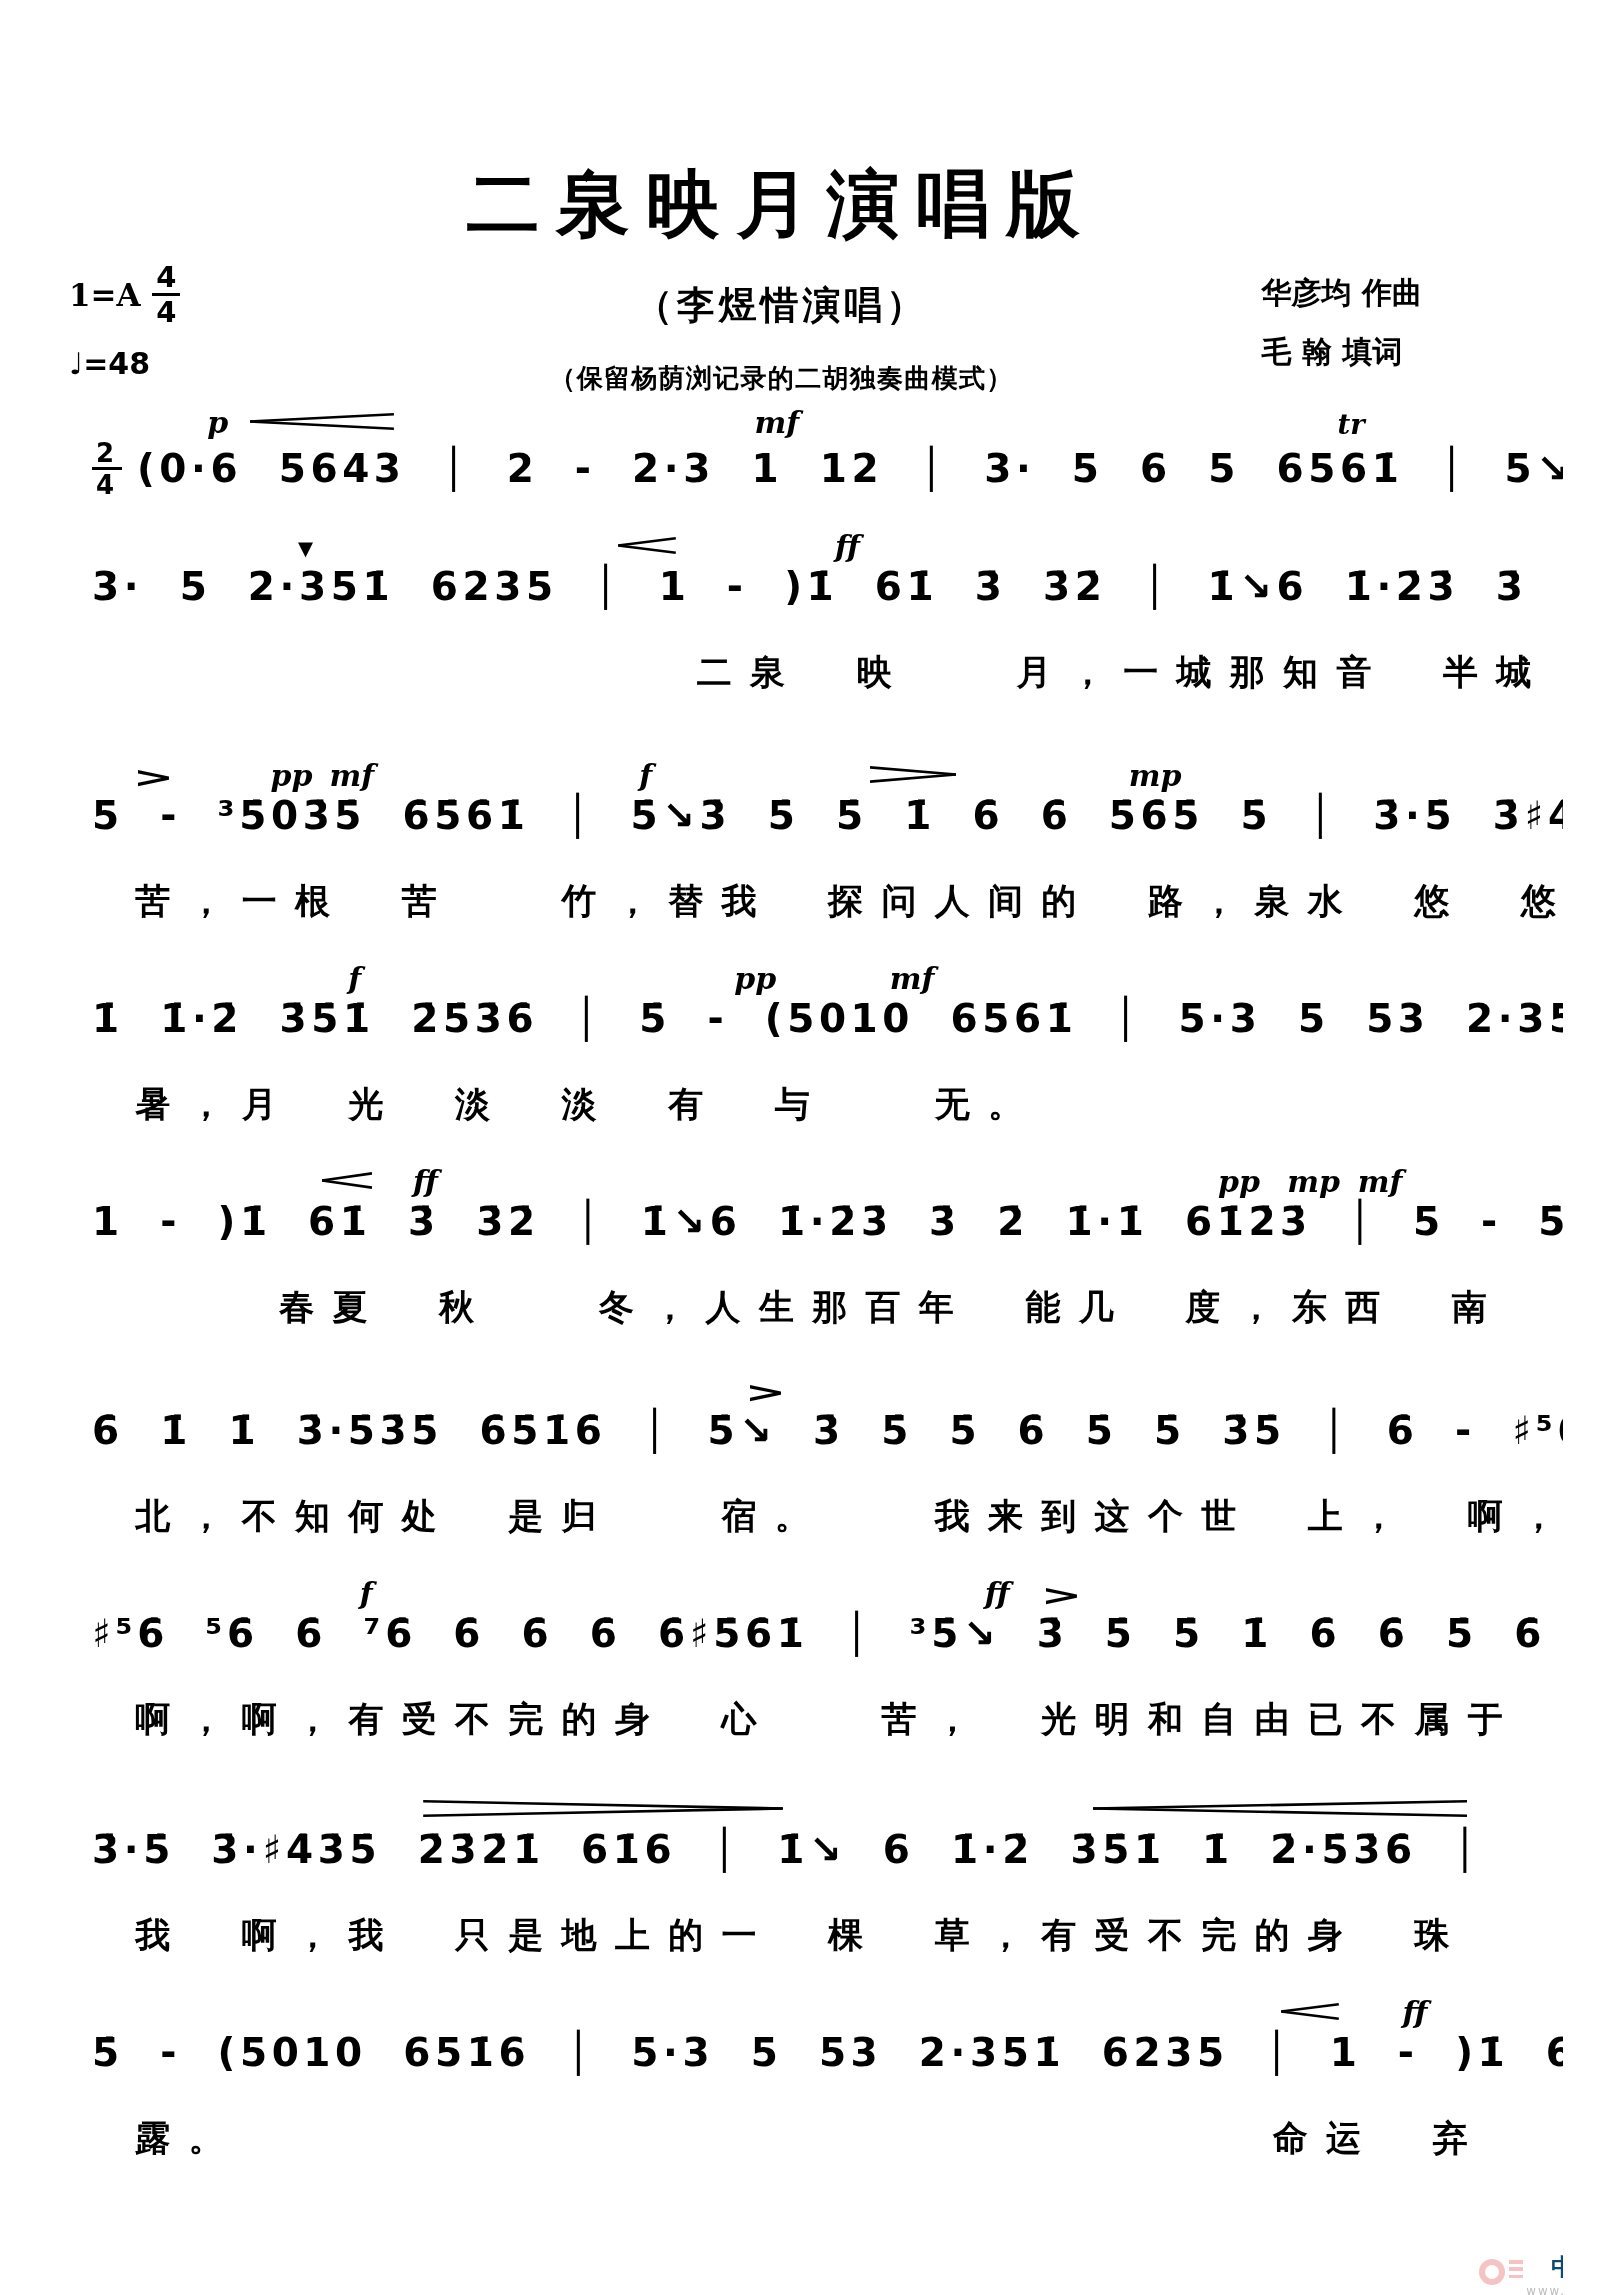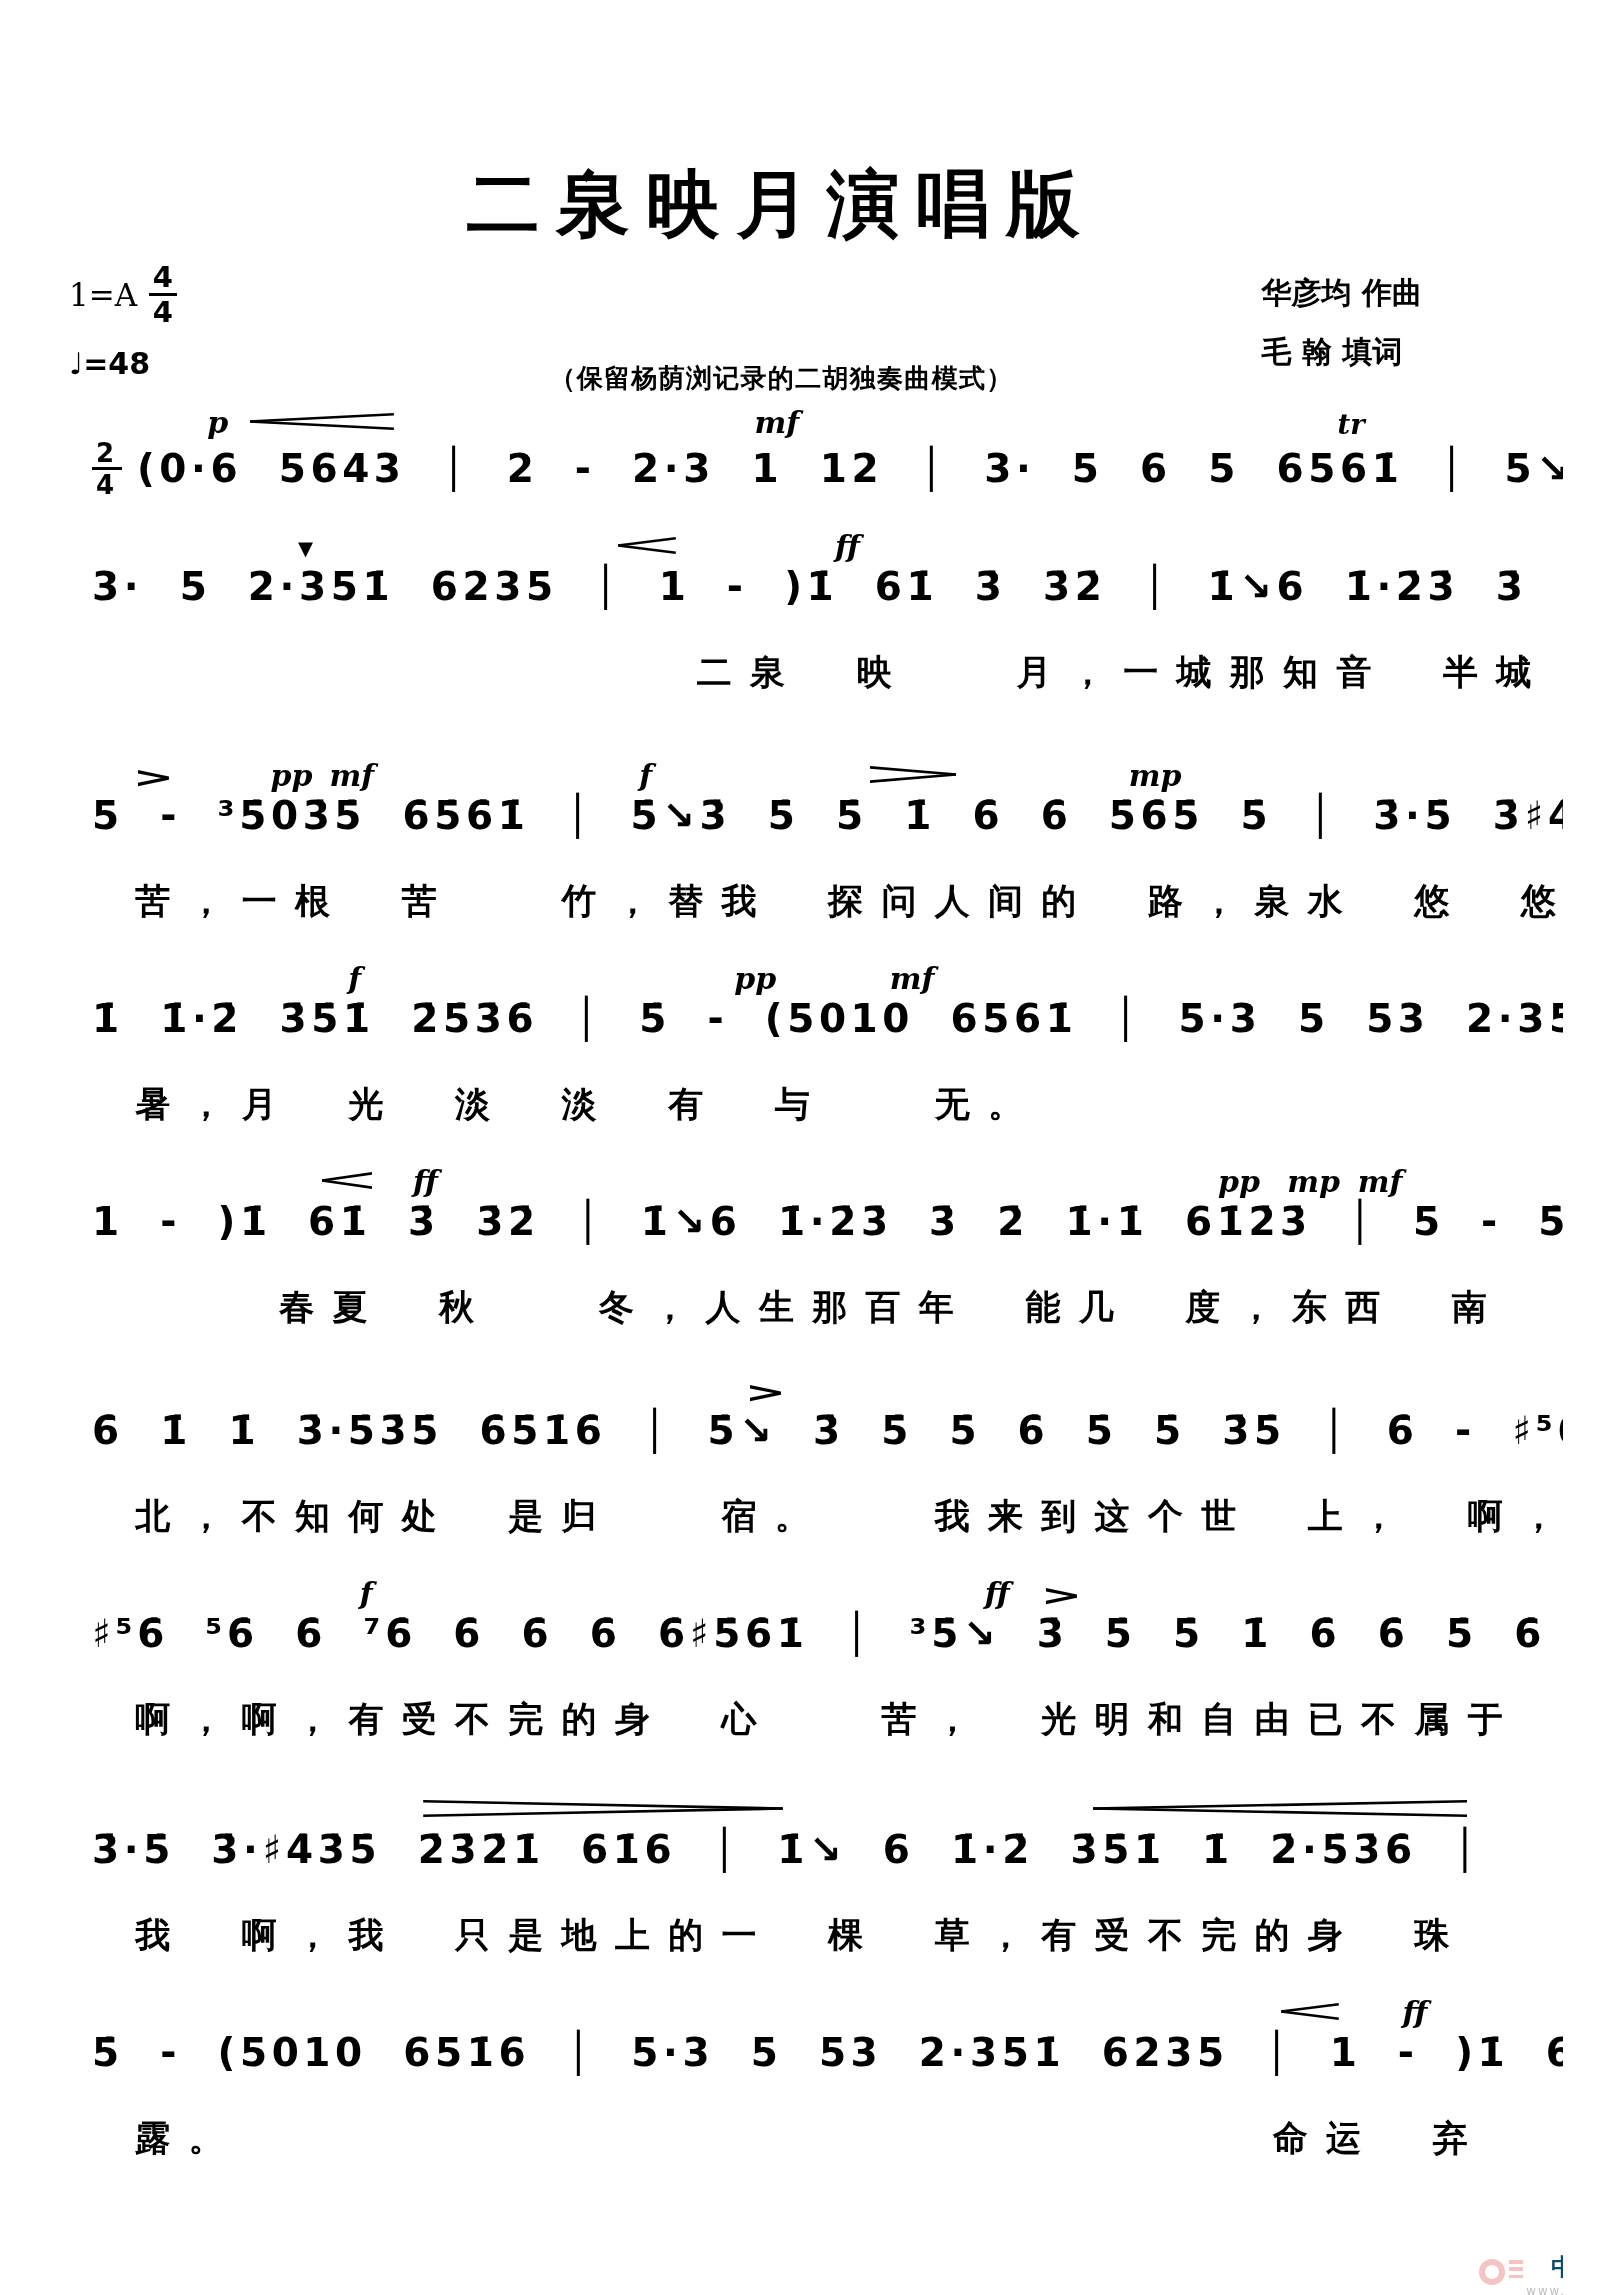--- a/index.html
+++ b/index.html
@@ -7,21 +7,21 @@
         font-family:"DejaVu Sans",sans-serif;color:#000;}
   
   .title{position:absolute;top:156px;left:0;width:100%;text-align:center;
          font-family:"DejaVu Serif",serif;font-weight:900;font-size:73px;letter-spacing:17px;}
   .subtitle{position:absolute;top:280px;left:0;width:100%;text-align:center;
             font-family:"DejaVu Serif",serif;font-weight:900;font-size:38px;letter-spacing:3.9px;}
   .subnote{position:absolute;top:361px;left:0;width:100%;text-align:center;
            font-family:"DejaVu Serif",serif;font-weight:700;font-size:26px;letter-spacing:1.3px;}
   .keyblock{position:absolute;left:69px;top:263px;font-weight:800;font-size:31px;
             display:flex;align-items:center;}
-  .keytext{font-family:"DejaVu Serif",serif;font-weight:400;}
+  .keytext{font-family:"DejaVu Serif",serif;font-weight:700;}
   .timesig{display:inline-flex;flex-direction:column;align-items:center;line-height:1;
            margin-left:11.8px;transform:translateY(0);}
   .timesig .num{font-weight:800;font-size:29px;border-bottom:3.3px solid #000;padding:0 3.9px 1.3px 3.9px;}
   .timesig .den{font-weight:800;font-size:29px;padding-top:1.3px;}
   .tempo{position:absolute;left:69px;top:346px;font-weight:800;font-size:30px;
          font-family:"DejaVu Sans",sans-serif;}
   .credits{position:absolute;right:141px;top:264px;text-align:left;
            font-family:"DejaVu Serif",serif;font-weight:700;font-size:30px;line-height:1.95;}
   
   .mline{position:absolute;left:92px;width:1440px;height:209px;}
@@ -66,20 +66,21 @@
   <div class="keyblock">
     <span class="keytext">1=A</span>
     <span class="timesig">
       <span class="num">4</span>
       <span class="den">4</span>
     </span>
   </div>
 
   <div class="tempo">♩=48</div>
 
+  <div class="subtitle">（李煜惜演唱）</div>
   <div class="subnote">（保留杨荫浏记录的二胡独奏曲模式）</div>
 
   <div class="credits">
     <div>华彦均  作曲</div>
     <div>毛  翰  填词</div>
   </div>
 
   <div id="score">
       <div class="mline" style="top: 380px;">
         <div class="marks">

